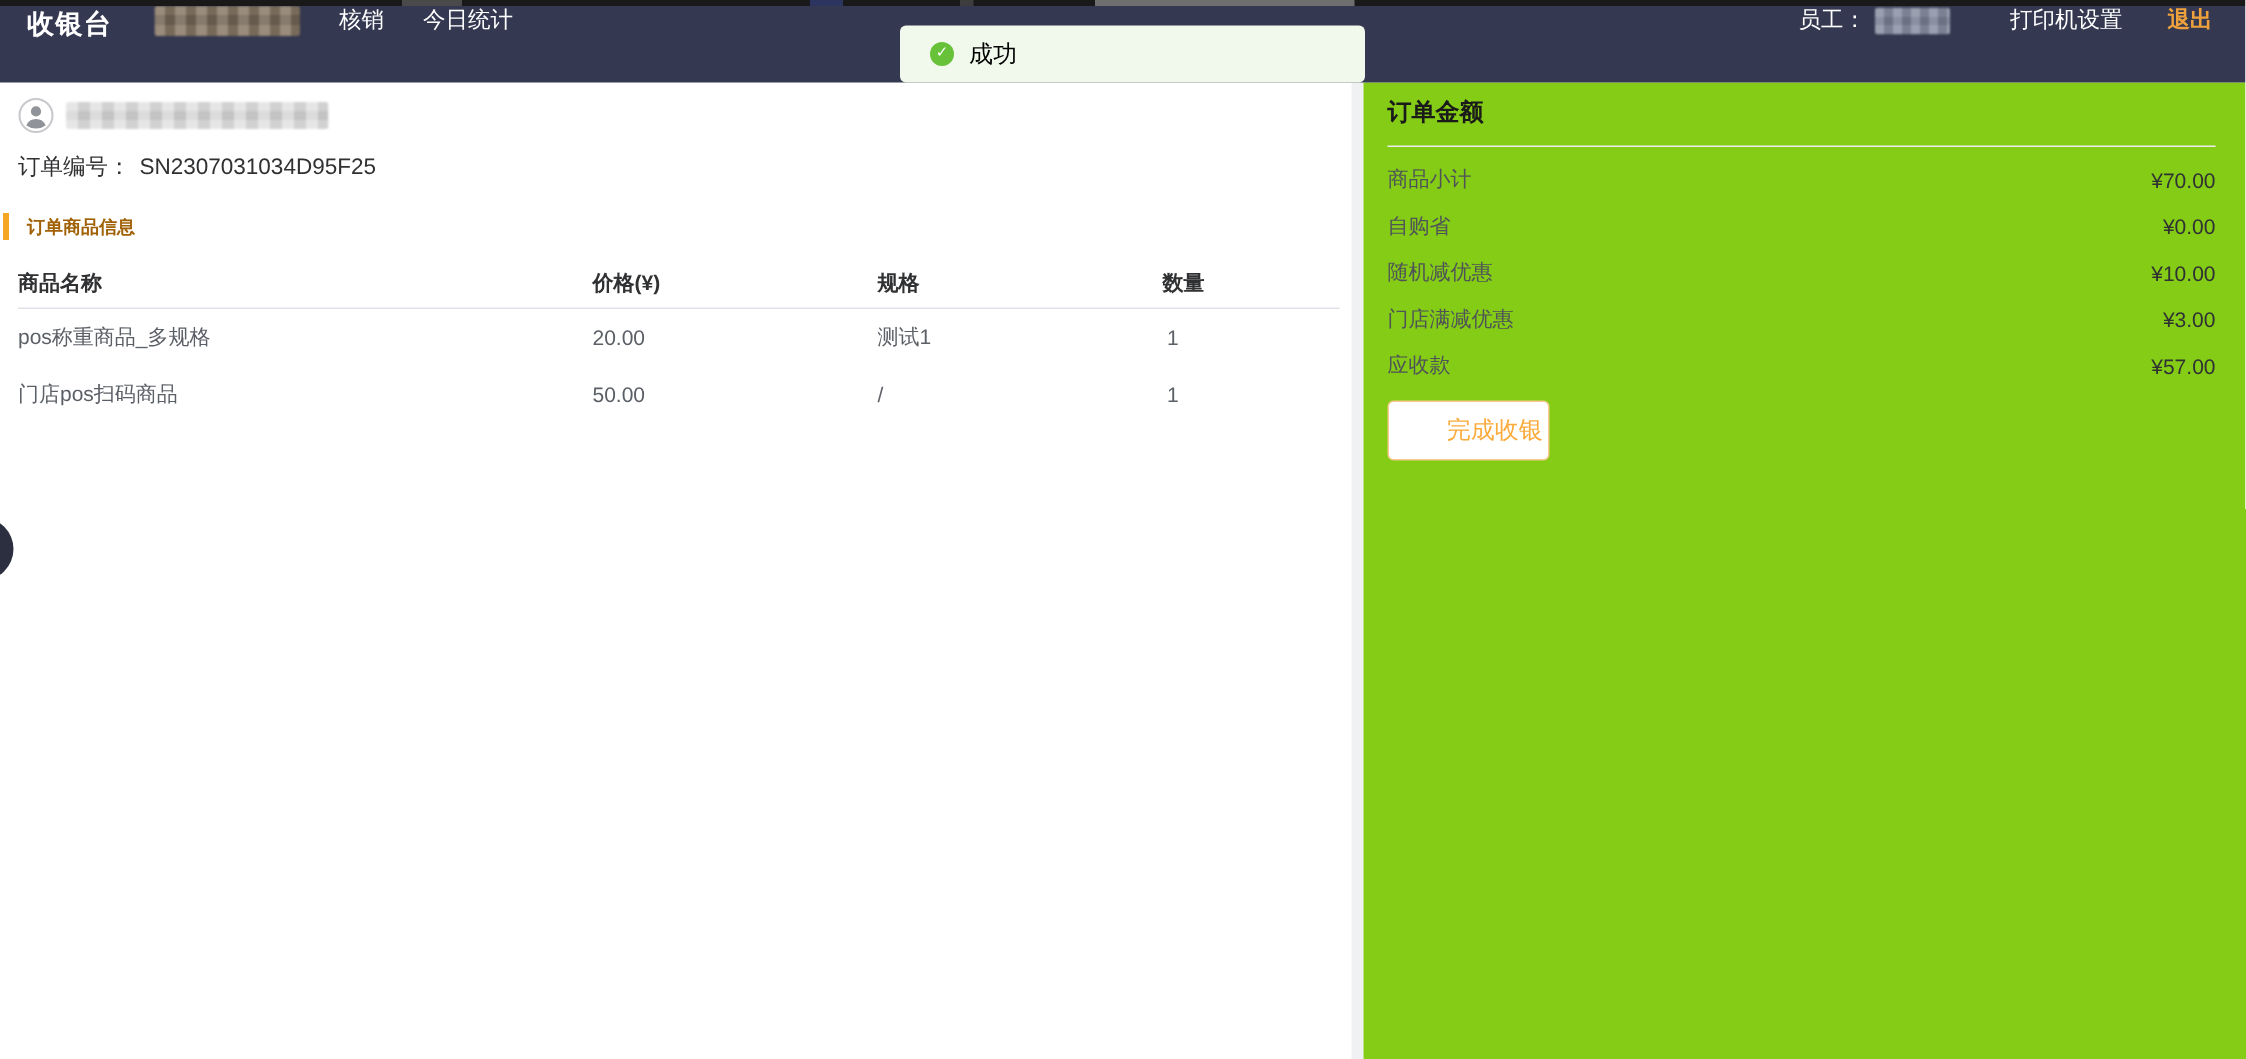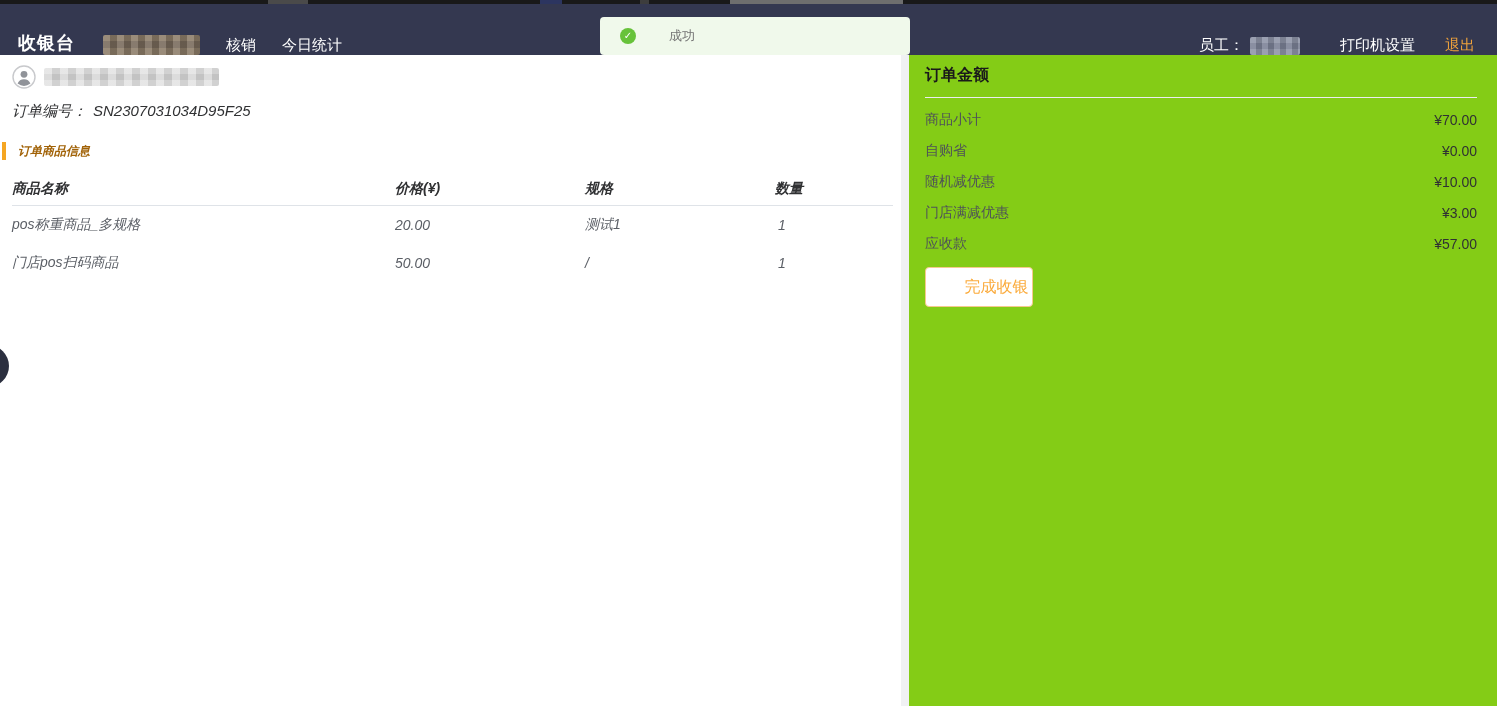--- a/index.html
+++ b/index.html
@@ -15,27 +15,27 @@
   .top-strip .seg { position:absolute; top:0; height:4px; }
   .seg-gray  { left:730px; width:173px; background:#6e6e6e; }
   .seg-blue  { left:540px; width:22px;  background:#2c3560; }
   .seg-spark { left:268px; width:40px;  background:#4a4a4a; }
   .seg-dot   { left:640px; width:9px;   background:#3d3d3d; }
 
   
   .navbar {
     position:absolute; top:4px; left:0; width:100%; height:51px;
     background:#343850; color:#fff;
-    display:flex; align-items:flex-end; padding:0 18px; z-index:2;
+    display:flex; align-items:flex-start; padding:0 18px; z-index:2;
   }
   .nav-title { font-size:18px; font-weight:bold; letter-spacing:1px; }
   .nav-link  { font-size:15px; cursor:pointer; }
   .nav-link.ml { margin-left:26px; }
   .nav-right { margin-left:auto; display:flex; align-items:center; font-size:15px; }
-  .logout { color:#efa23c; margin-left:30px; margin-right:4px; }
+  .logout { color:#efa23c; margin-left:30px; margin-right:4px;font-weight:bold; }
 
   
   .blur { border-radius:2px; filter:blur(.7px); flex:none; }
   .blur-store {
     width:97px; height:20px; margin-left:28px;
     background:
       repeating-linear-gradient(90deg, rgba(255,255,255,.12) 0 7px, rgba(0,0,0,.14) 7px 14px),
       repeating-linear-gradient(0deg, #8c7c68 0 7px, #77695a 7px 14px);
   }
   .blur-employee {
@@ -55,24 +55,24 @@
   .toast {
     position:absolute; left:600px; top:17px; width:310px; height:38px;
     background:#f0f9eb; border-radius:4px; z-index:7;
     display:flex; align-items:center; padding-left:20px;
   }
   .toast-icon {
     width:16px; height:16px; border-radius:50%; background:#67c23a;
     color:#fff; font-size:10px; line-height:16px; text-align:center;
     margin-right:10px; flex:none;
   }
-  .toast-text { color:#737373; font-size:13px;margin-left:23px; }
-
-  
-  .left-panel { position:absolute; top:55px; left:0; width:901px; height:583px; background:#fff;font-style:italic; }
+  .toast-text { color:#000000; font-size:16px; }
+
+  
+  .left-panel { position:absolute; top:55px; left:0; width:901px; height:583px; background:#fff; }
   .buyer-row { position:absolute; top:10px; left:12px; display:flex; }
   .avatar { width:24px; height:24px; flex:none; }
   .order-no { position:absolute; top:47px; left:12px; font-size:15px; color:#303133; }
   .order-no .val { margin-left:6px; }
   .section-title { position:absolute; top:87px; left:2px; display:flex; align-items:center; }
   .orange-bar { width:4px; height:18px; background:#f5a623; flex:none; }
   .section-title .txt { margin-left:12px; font-size:12px; font-weight:bold; color:#a16207; }
 
   .goods-table { position:absolute; top:117px; left:12px; width:881px; }
   .trow { display:grid; grid-template-columns:383px 190px 190px 1fr; align-items:center; }

